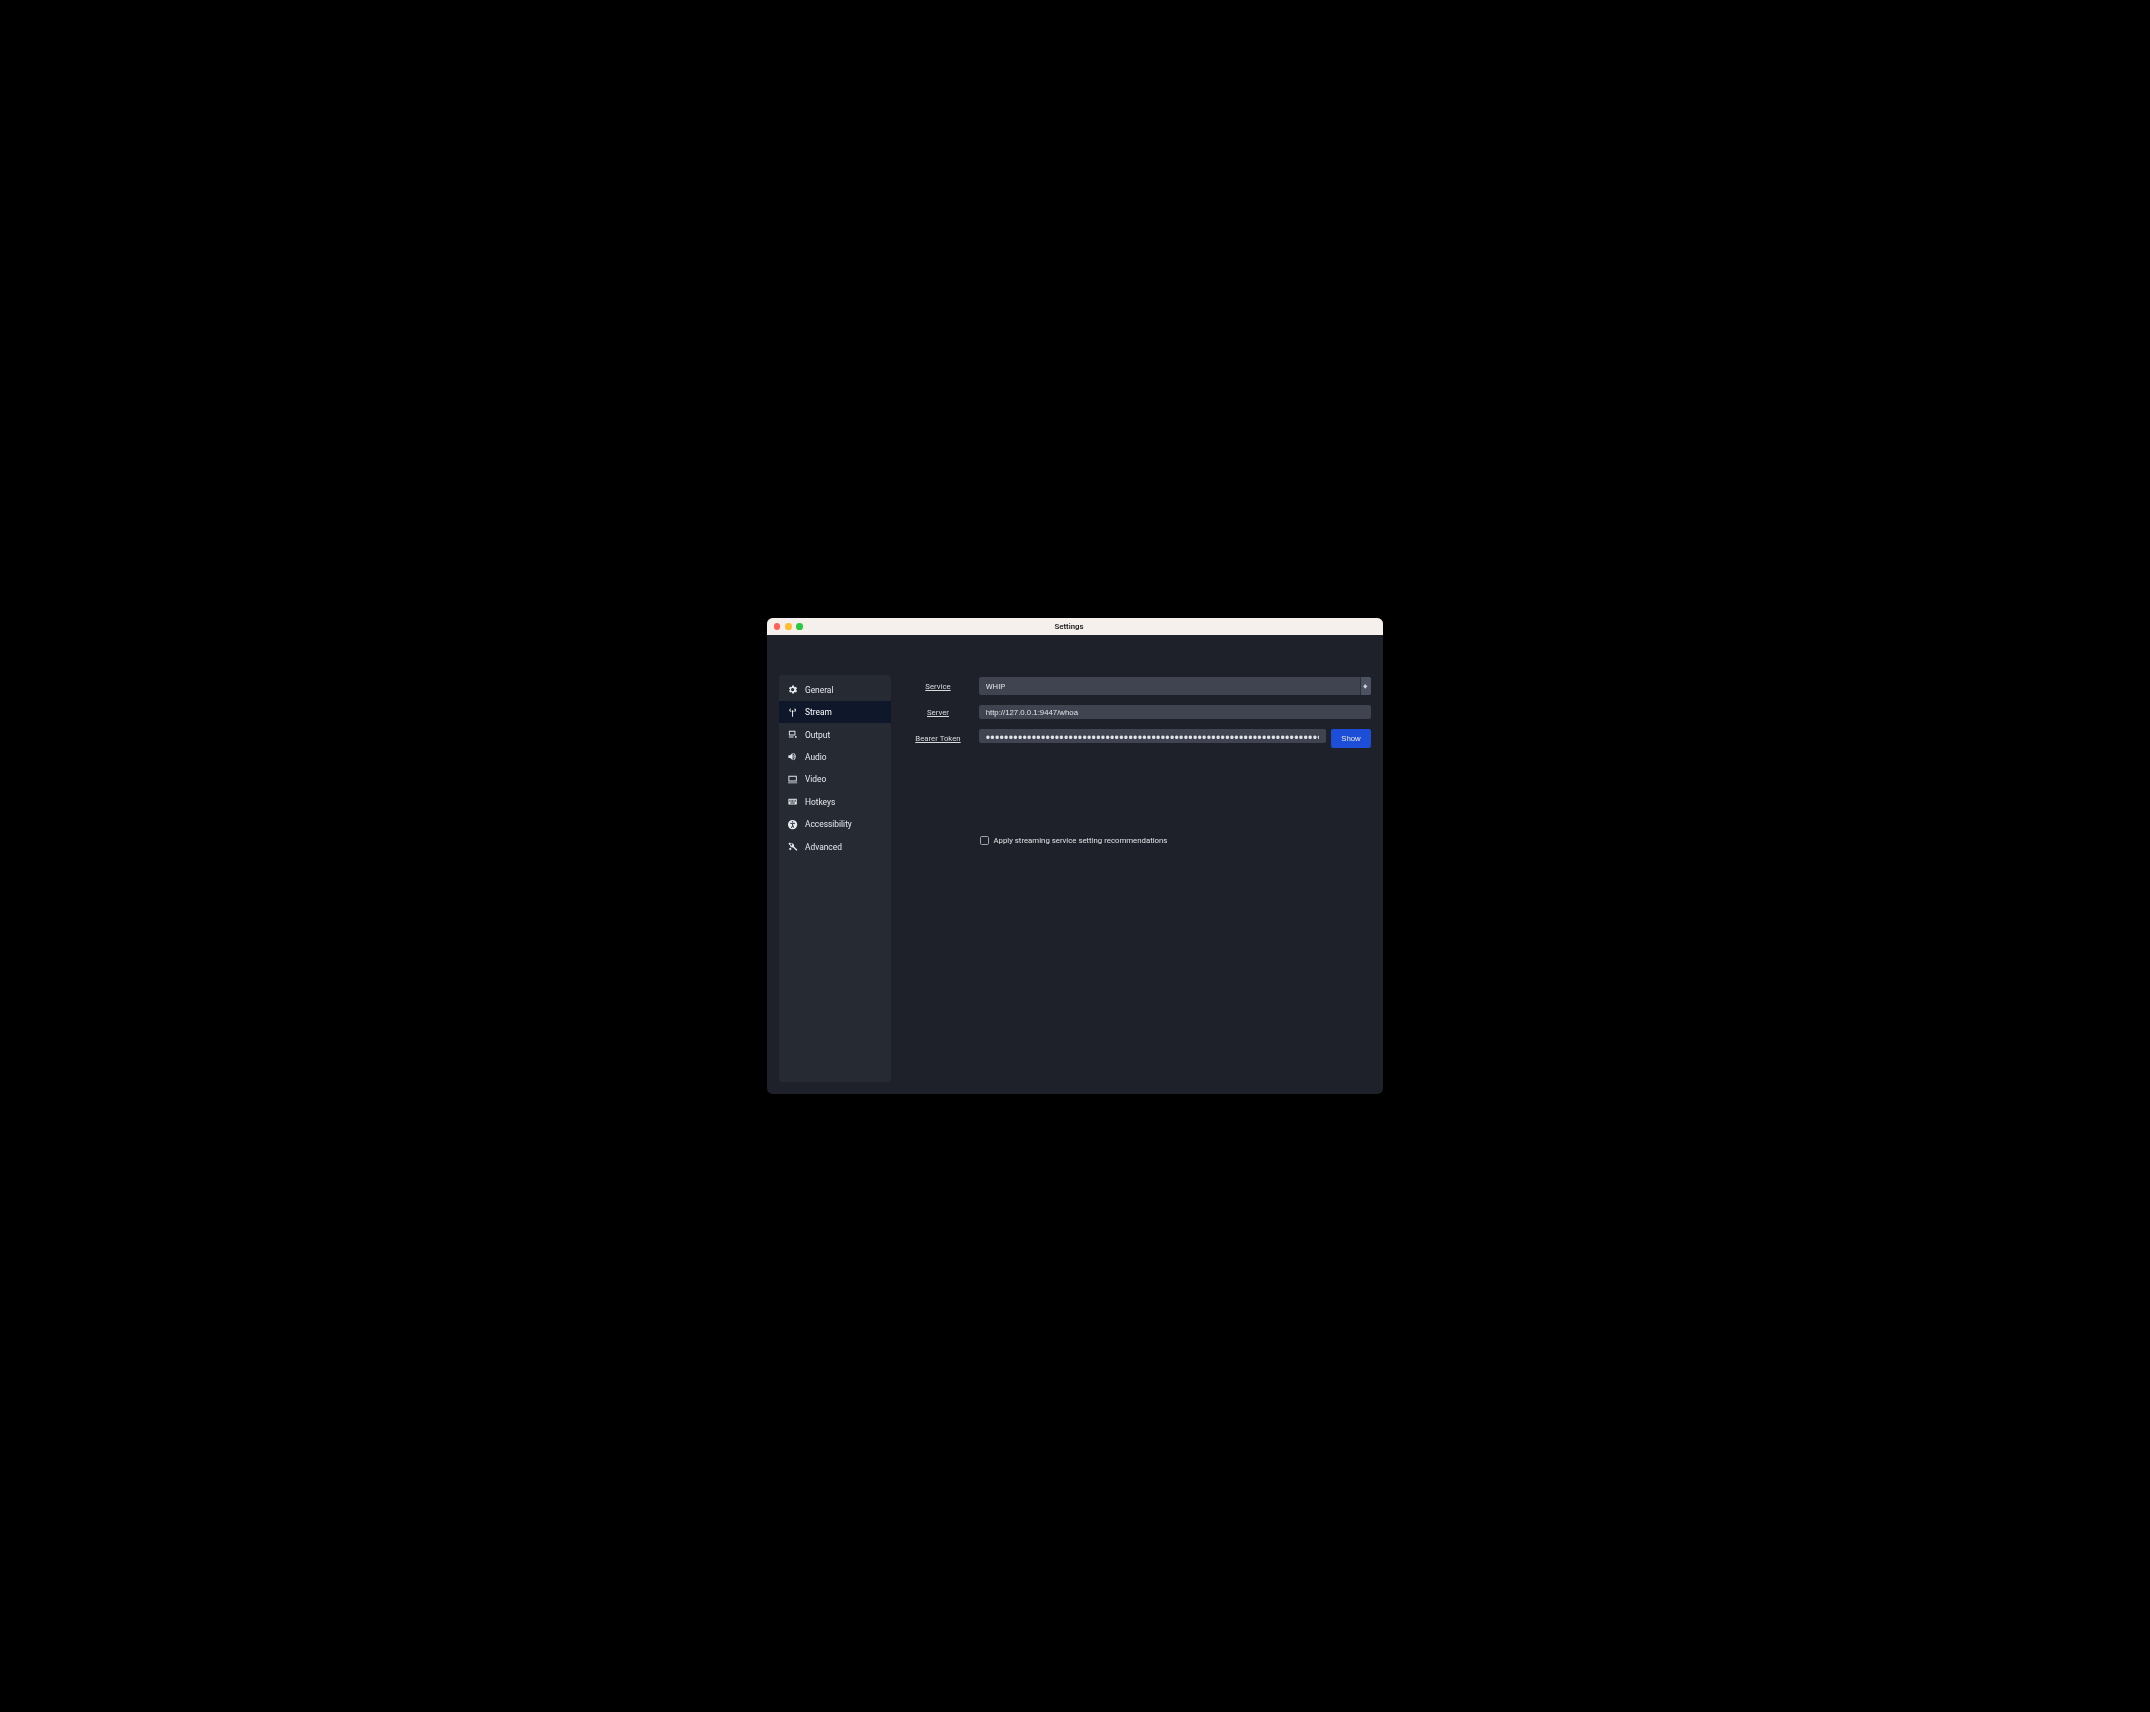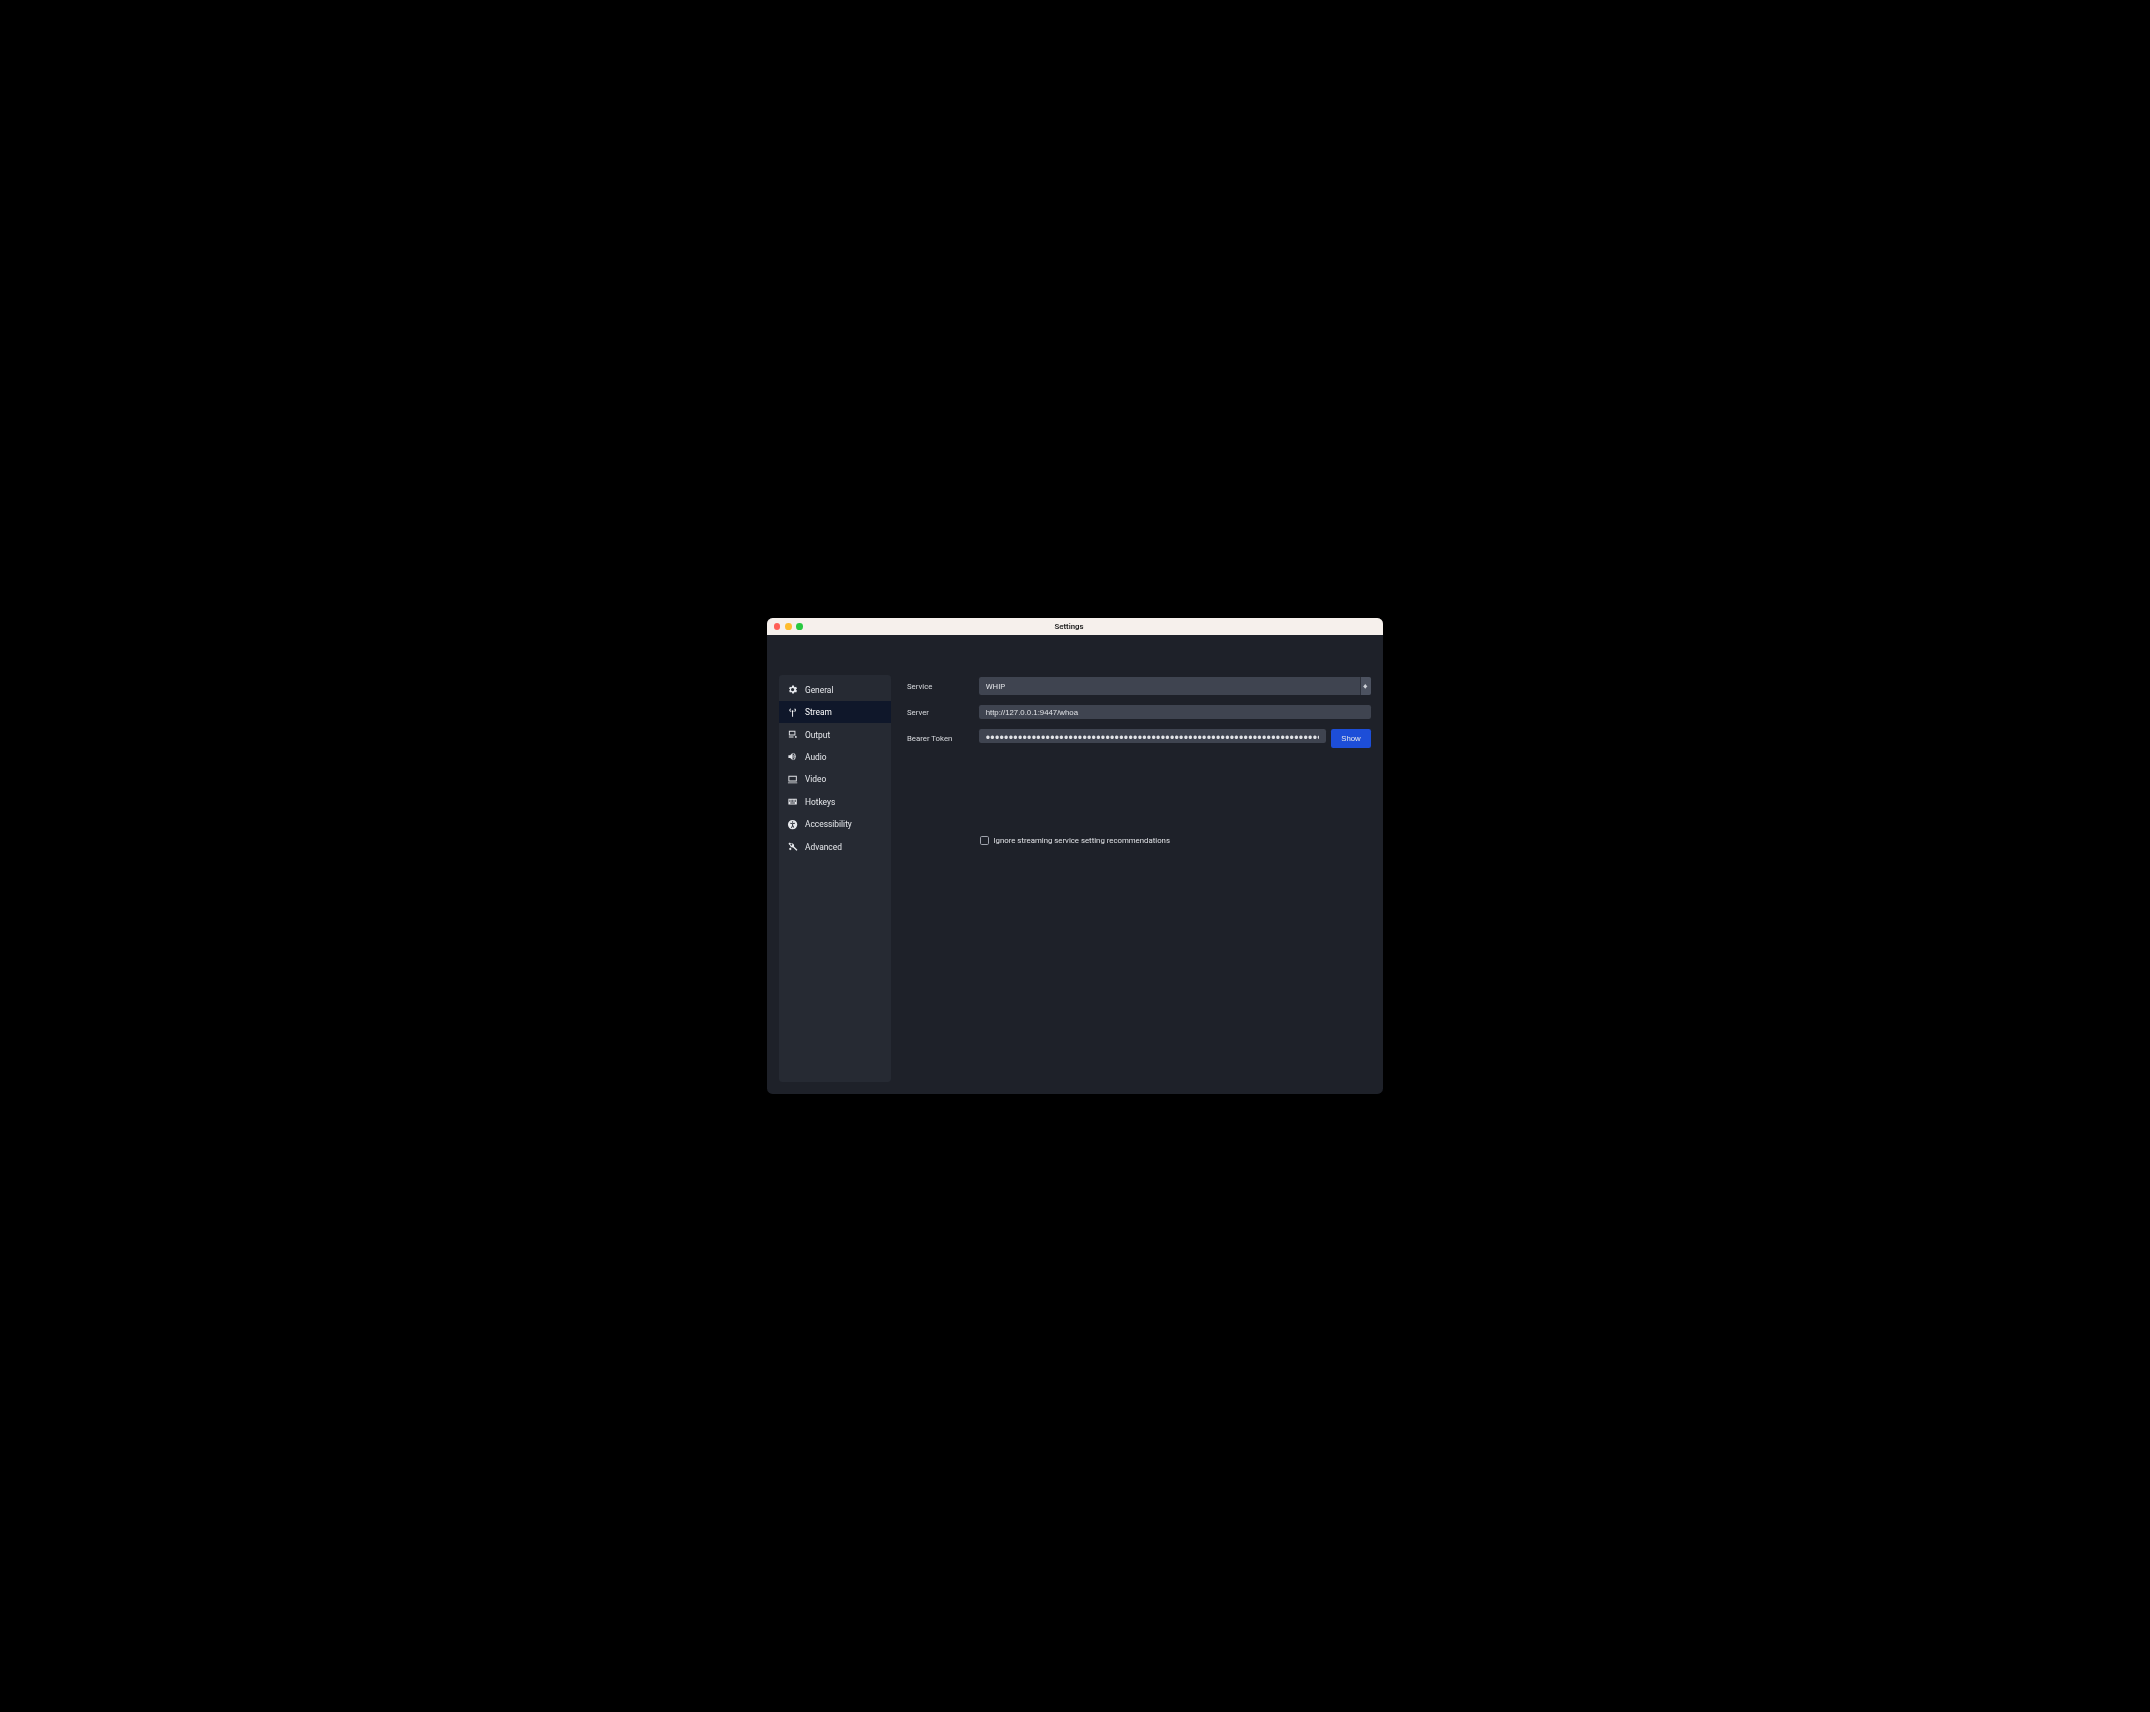--- a/index.html
+++ b/index.html
@@ -99,23 +99,24 @@
   padding-top: 2.2px;
 }
 .form-row {
   display: flex;
   align-items: center;
   gap: 10px;
   margin-bottom: 10px;
 }
 .form-label {
   width: 62px;
-  text-align: left;
+  text-align: center;
   color: #d8dade;
   font-size: 7.8px;
+  text-decoration: underline;
 }
 .form-field {
   flex: 1;
   display: flex;
   gap: 5.6px;
 }
 .select-wrap {
   flex: 1;
   display: flex;
   background: #3f4450;
@@ -311,21 +312,21 @@
         <div class="form-row">
           <div class="form-label">Bearer Token</div>
           <div class="form-field">
             <input class="text-input password" type="password" value="••••••••••••••••••••••••••••••••••••••••••••••••••••••••••••••••••••••••••••••••••••••••••••••••••" style="">
             <button class="btn">Show</button>
           </div>
         </div>
 
         <div class="checkbox-row">
           <div class="checkbox"></div>
-          <div class="checkbox-label">Ignore streaming service setting recommendations</div>
+          <div class="checkbox-label">Apply streaming service setting recommendations</div>
         </div>
       </div>
 
     </div>
 
   </div>
 </div>
 
 
 </body></html>

